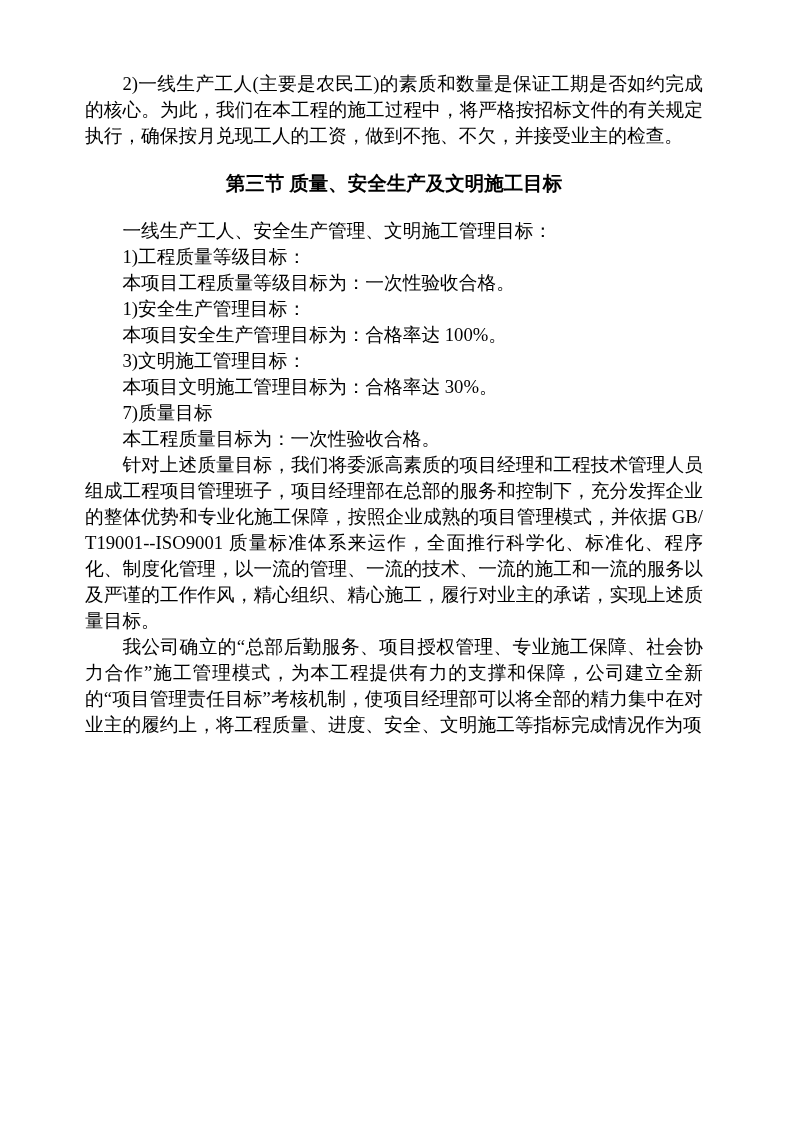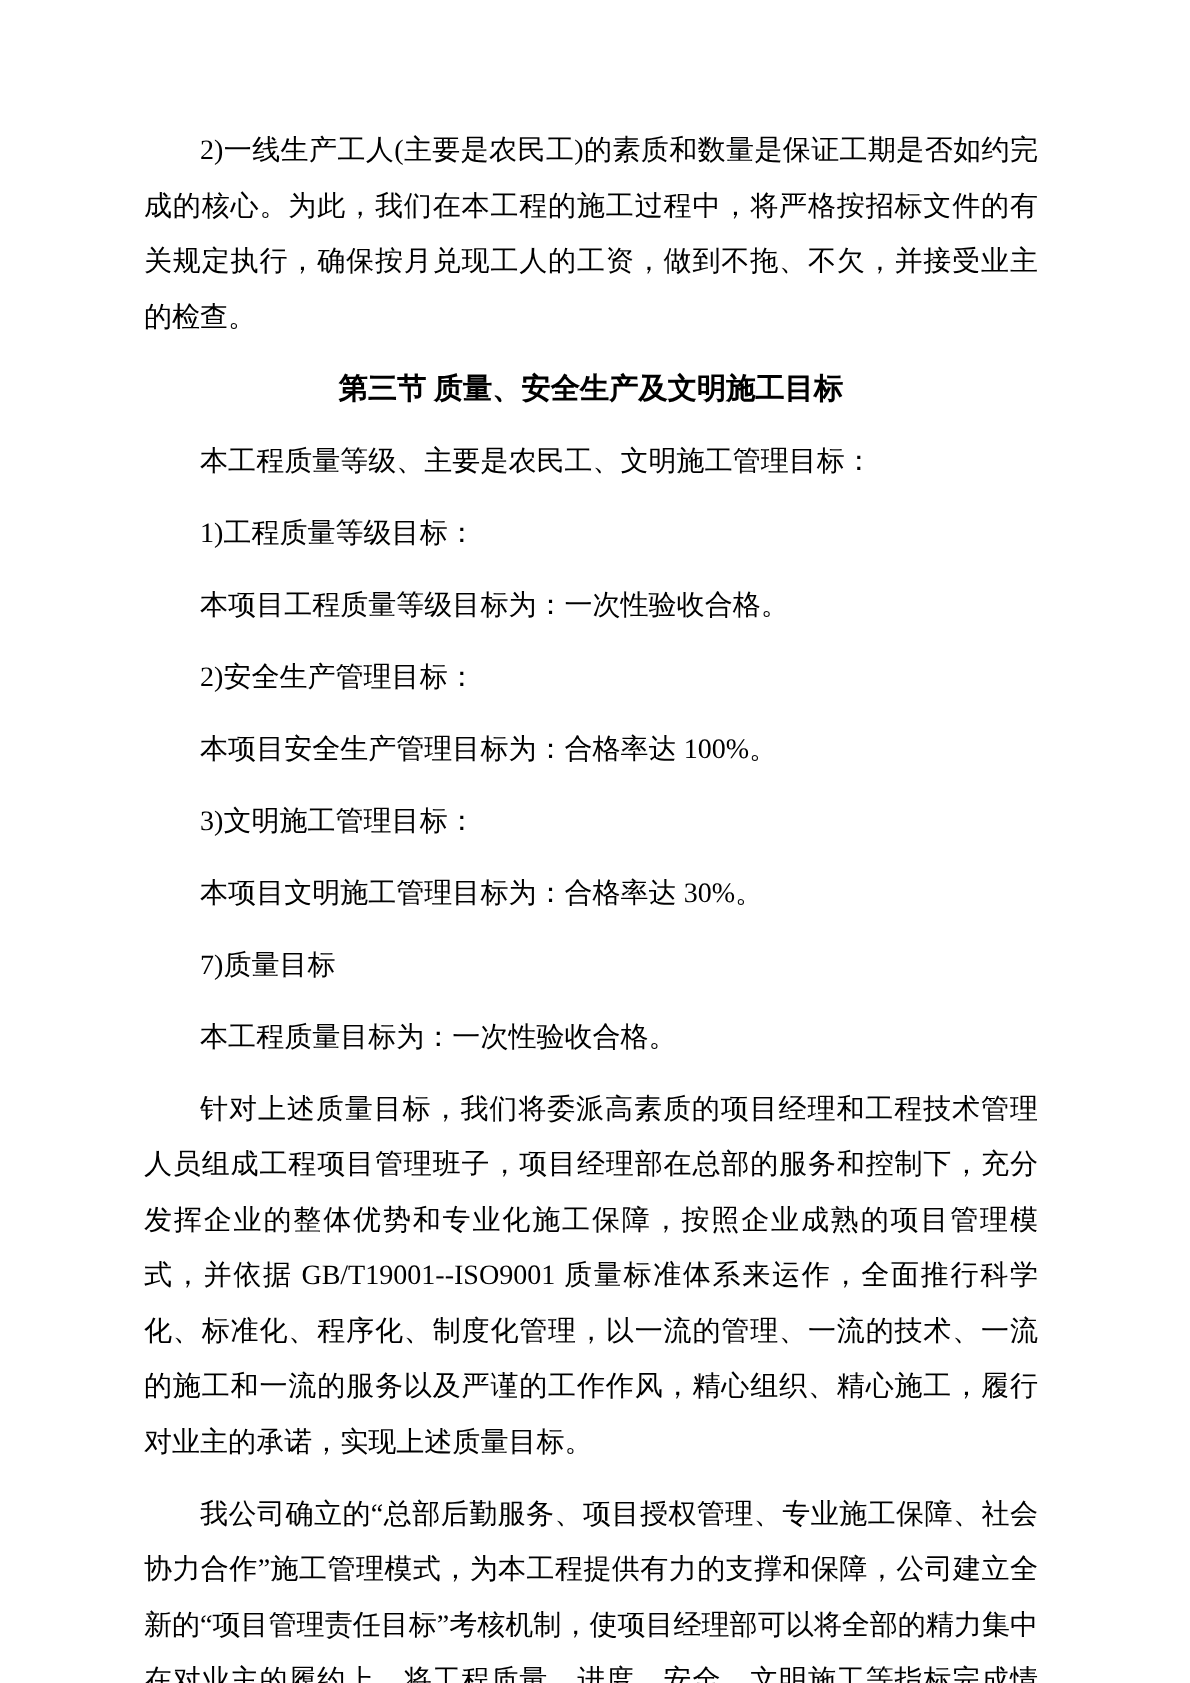--- a/index.html
+++ b/index.html
@@ -17,50 +17,50 @@
     padding: 71px 90px 0 85px;
     overflow: hidden;
     font-family: "Liberation Serif", "DejaVu Serif", serif;
     font-size: 18.7px;
     color: #000000;
   }
   .doc-body {
     width: 100%;
   }
   .para {
-    margin: 11px;
+    margin: 0;
     padding: 0;
-    line-height: 37px;
+    line-height: 26px;
     text-align: justify;
     text-justify: inter-ideograph;
     text-indent: 2em;
     word-break: break-all;
     font-weight: normal;
   }
   .heading {
-    margin: 0;
+    margin: 16px;
     padding: 0;
     line-height: 37.33px;
     text-align: center;
     text-indent: 0;
     font-size: 19.5px;
     font-weight: bold;
   }
 </style>
 </head>
 <body>
 
 <div class="page">
   <div class="doc-body">
     <p class="para">2)一线生产工人(主要是农民工)的素质和数量是保证工期是否如约完成的核心。为此，我们在本工程的施工过程中，将严格按招标文件的有关规定执行，确保按月兑现工人的工资，做到不拖、不欠，并接受业主的检查。</p>
     <h2 class="heading">第三节 质量、安全生产及文明施工目标</h2>
-    <p class="para">本工程质量等级、主要是农民工、文明施工管理目标：</p>
+    <p class="para">一线生产工人、安全生产管理、文明施工管理目标：</p>
     <p class="para">1)工程质量等级目标：</p>
     <p class="para">本项目工程质量等级目标为：一次性验收合格。</p>
-    <p class="para">2)安全生产管理目标：</p>
+    <p class="para">1)安全生产管理目标：</p>
     <p class="para">本项目安全生产管理目标为：合格率达 100%。</p>
     <p class="para">3)文明施工管理目标：</p>
     <p class="para">本项目文明施工管理目标为：合格率达 30%。</p>
     <p class="para">7)质量目标</p>
     <p class="para">本工程质量目标为：一次性验收合格。</p>
     <p class="para">针对上述质量目标，我们将委派高素质的项目经理和工程技术管理人员组成工程项目管理班子，项目经理部在总部的服务和控制下，充分发挥企业的整体优势和专业化施工保障，按照企业成熟的项目管理模式，并依据 GB/T19001--ISO9001 质量标准体系来运作，全面推行科学化、标准化、程序化、制度化管理，以一流的管理、一流的技术、一流的施工和一流的服务以及严谨的工作作风，精心组织、精心施工，履行对业主的承诺，实现上述质量目标。</p>
     <p class="para">我公司确立的“总部后勤服务、项目授权管理、专业施工保障、社会协力合作”施工管理模式，为本工程提供有力的支撑和保障，公司建立全新的“项目管理责任目标”考核机制，使项目经理部可以将全部的精力集中在对业主的履约上，将工程质量、进度、安全、文明施工等指标完成情况作为项</p>
   </div>
 </div>
 

